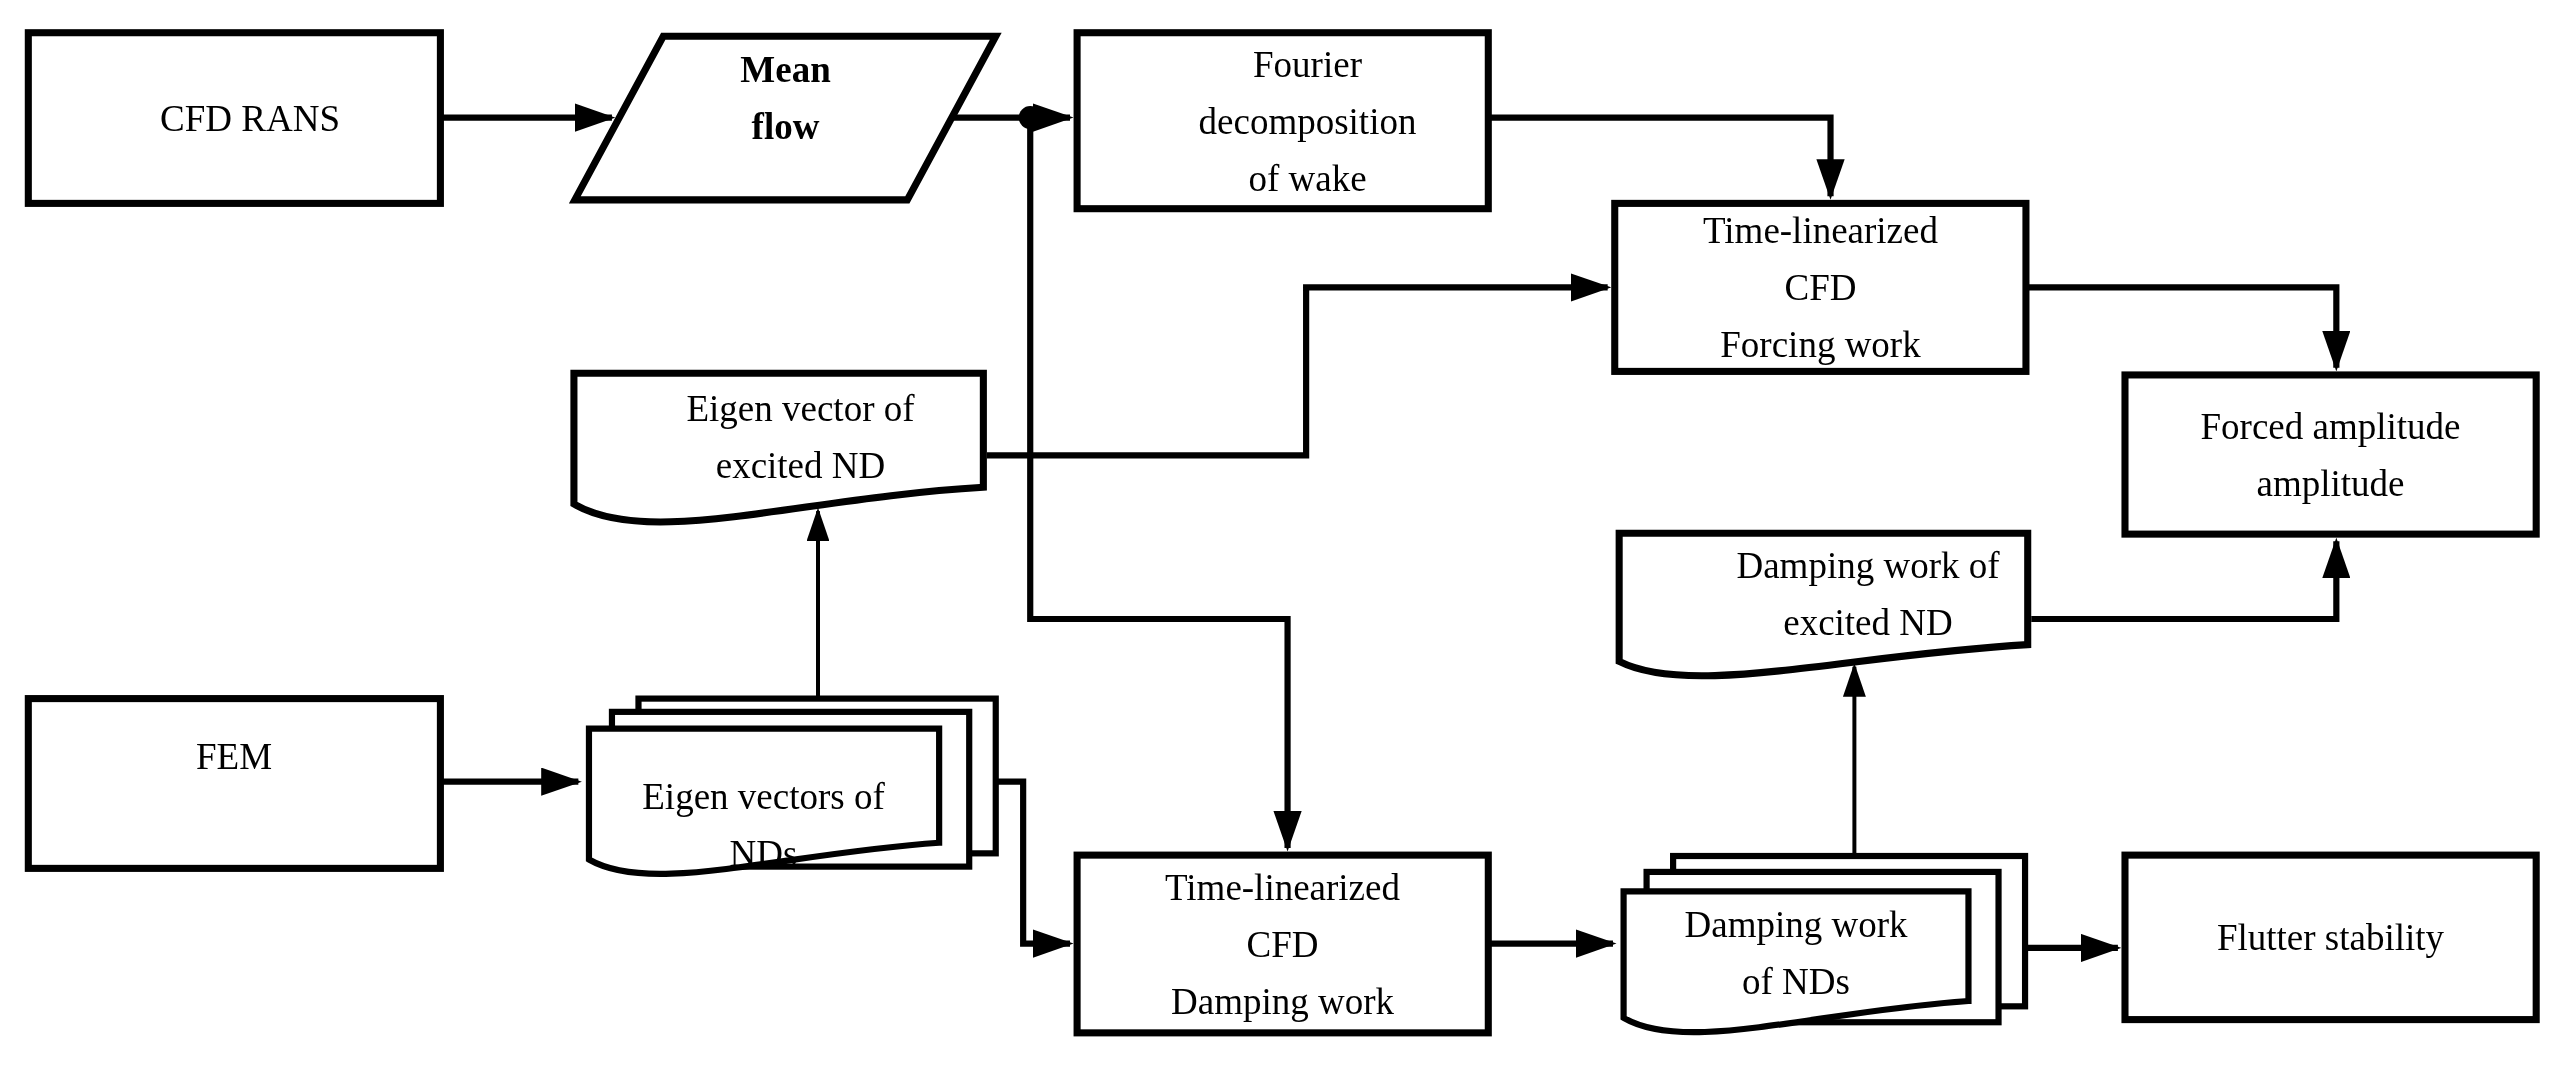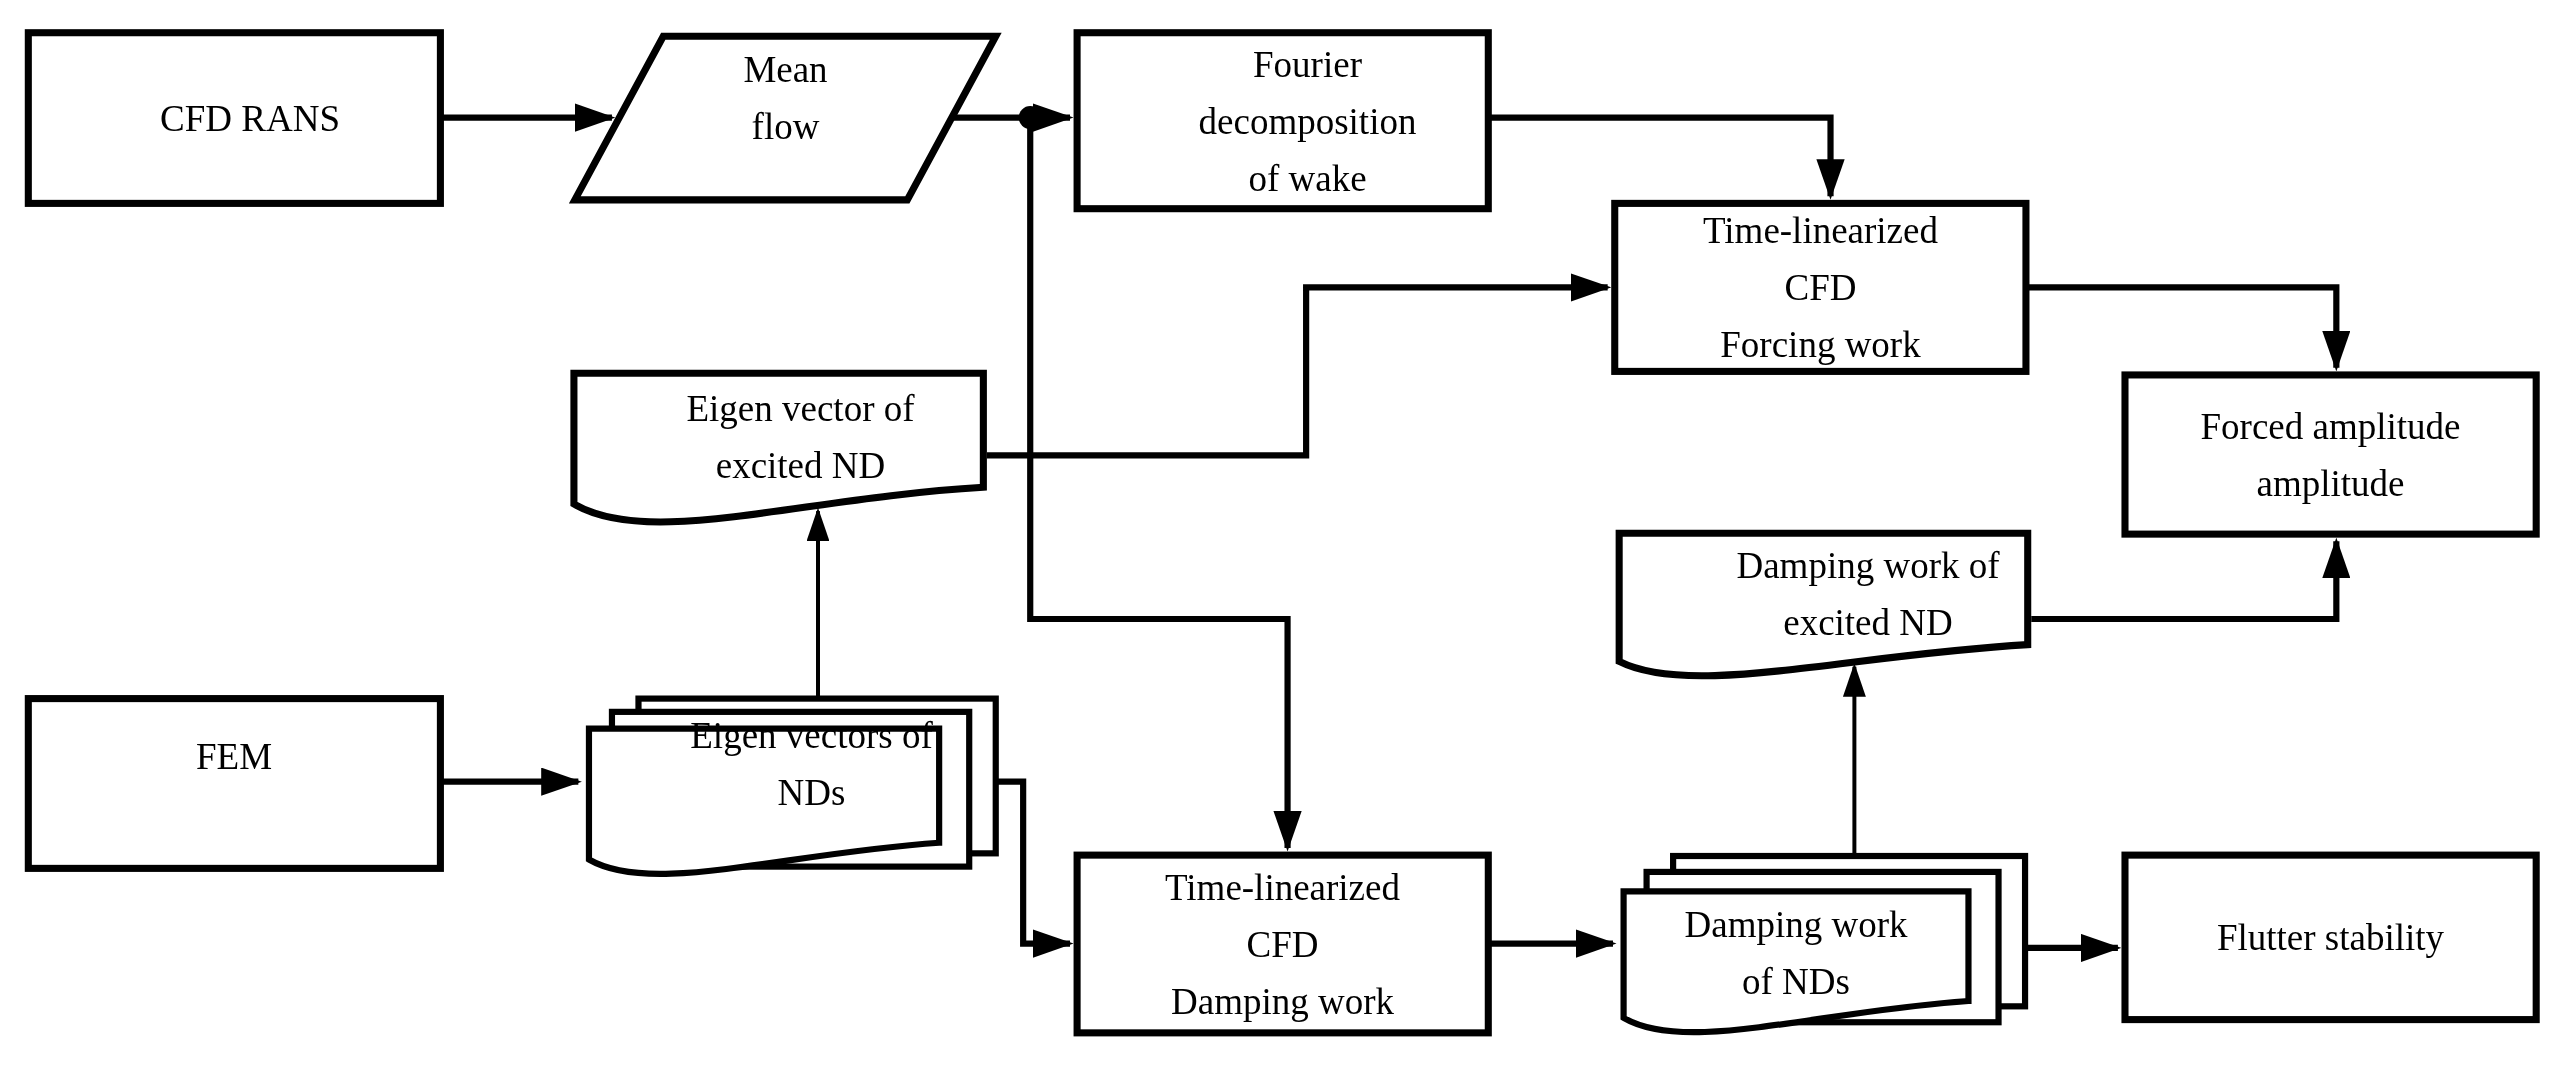--- a/index.html
+++ b/index.html
@@ -117,40 +117,40 @@
       <rect class="sheet" x="1892" y="968" width="398" height="170"></rect>
       <rect class="sheet" x="1862" y="986" width="398" height="170"></rect>
       <path class="sheet" d="M1836,1008 L2226,1008 L2226,1132 C2051,1144 1906,1192 1836,1151 Z"></path>
     </g>
 
     <rect class="shape" x="2403" y="967" width="465" height="186"></rect>
   </svg>
 
   <div class="label" style="left:44px; top:33px; width:412px; height:171px;">CFD RANS</div>
 
-  <div class="label" style="left:619px; top:33px; width:333px; height:129px;">Mean
+  <div class="label" style="left:619px; top:33px; width:333px; height:129px;font-weight:bold;">Mean
 flow</div>
 
   <div class="label" style="left:1102px; top:33px; width:411px; height:176px;">Fourier
 decomposition
 of wake</div>
 
   <div class="label" style="left:1615px; top:203px; width:411px; height:168px;">Time-linearized
 CFD
 Forcing work</div>
 
   <div class="label" style="left:2125px; top:375px; width:411px; height:159px;">Forced amplitude
 amplitude</div>
 
   <div class="label" style="left:592px; top:370px; width:417px; height:133px;">Eigen vector of
 excited ND</div>
 
   <div class="label" style="left:28px; top:671px; width:412px; height:170px;">FEM</div>
 
-  <div class="label" style="left:585px; top:697px; width:357px; height:133px;padding-left:48px;">Eigen vectors of
+  <div class="label" style="left:585px; top:758px; width:357px; height:133px;">Eigen vectors of
 NDs</div>
 
   <div class="label" style="left:1077px; top:855px; width:411px; height:178px;">Time-linearized
 CFD
 Damping work</div>
 
   <div class="label" style="left:1616px; top:530px; width:504px; height:128px;">Damping work of
 excited ND</div>
 
   <div class="label" style="left:1620px; top:886px; width:352px; height:133px;">Damping work

